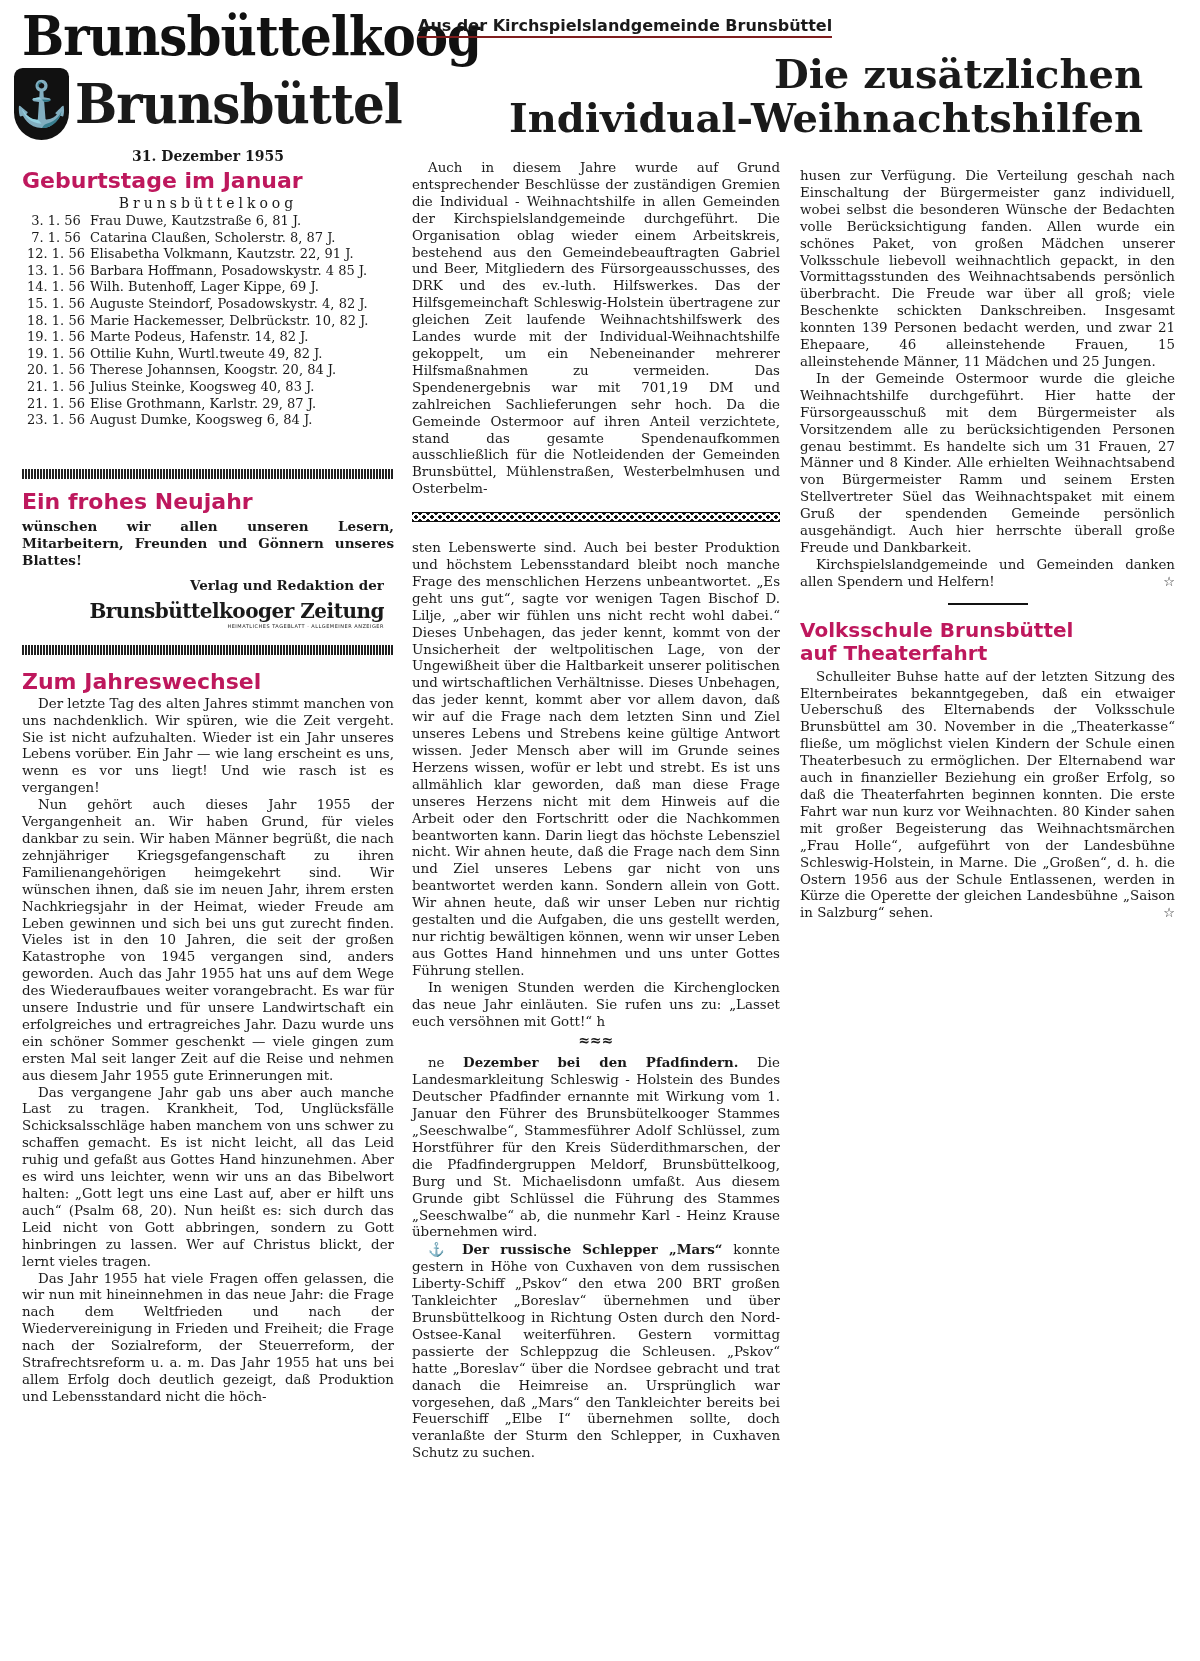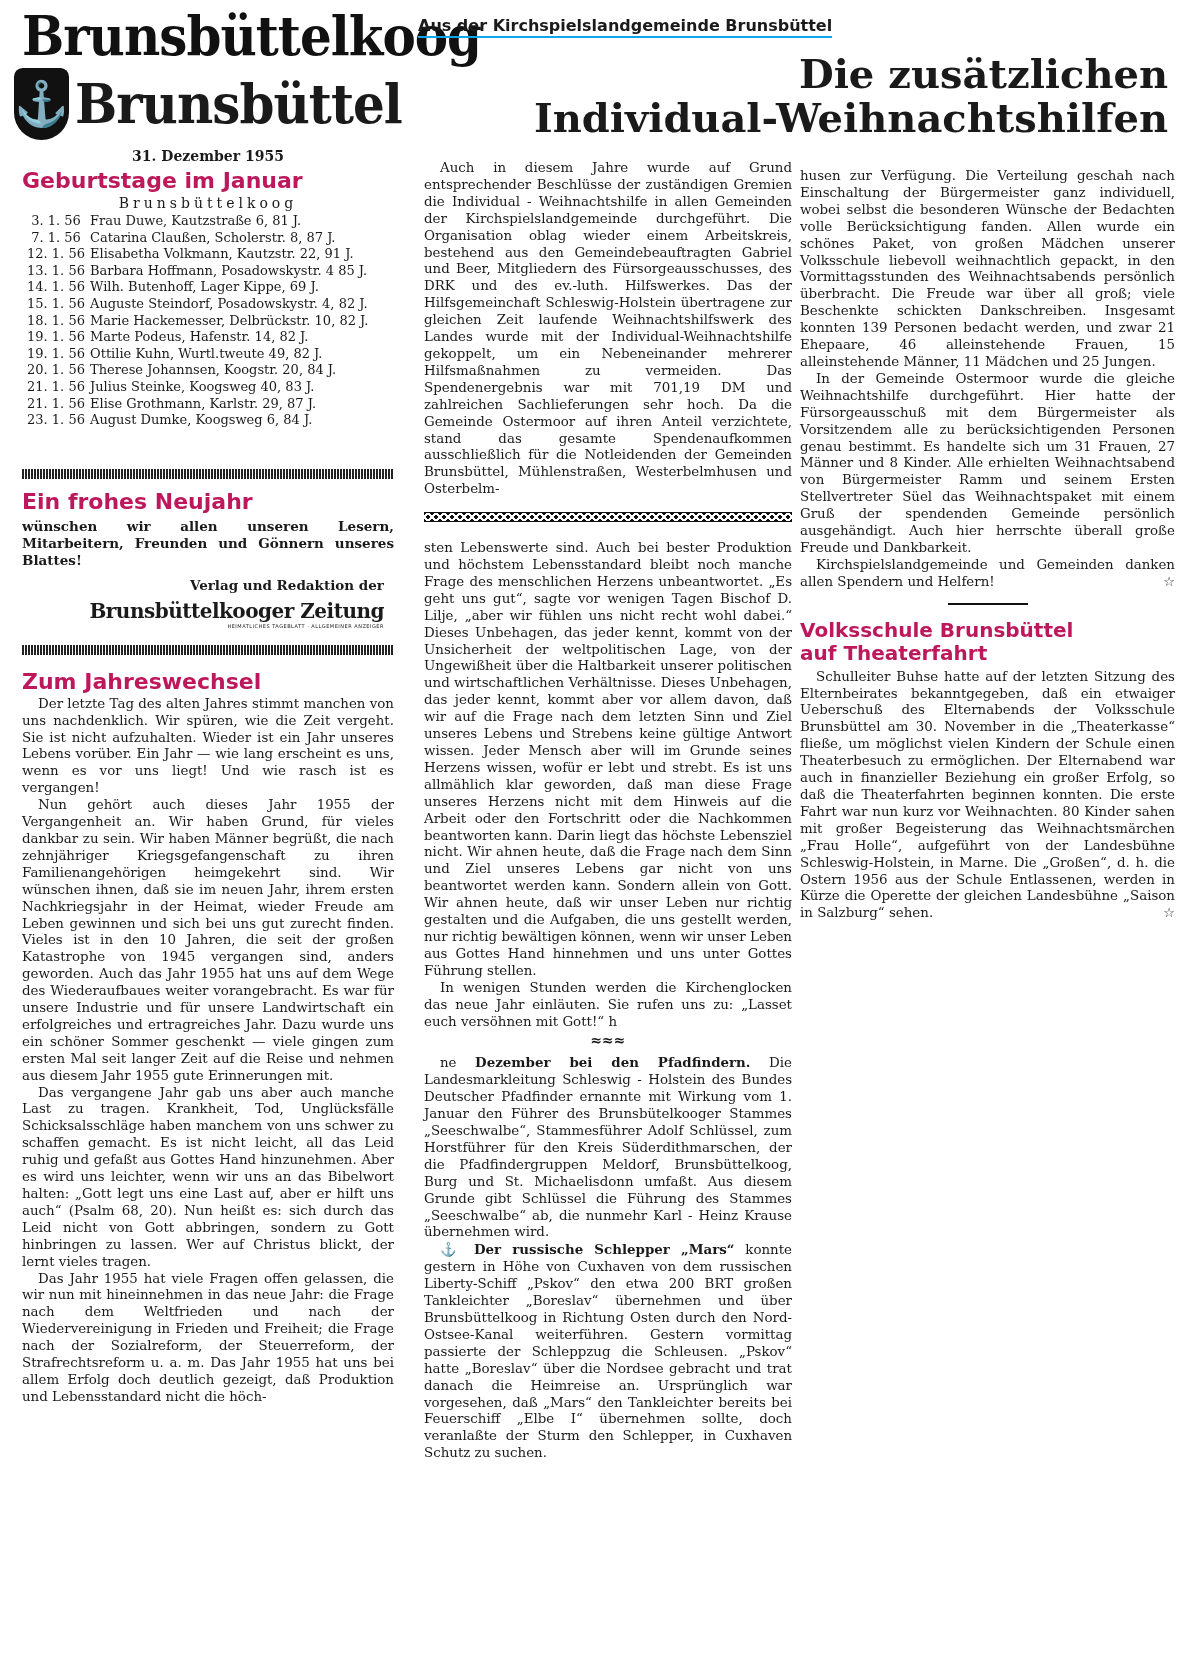--- a/index.html
+++ b/index.html
@@ -3,21 +3,21 @@
 <meta charset="utf-8">
 <style>
   html, body { margin: 0; padding: 0; background: #ffffff; }
   body {
     width: 1200px; height: 1661px; position: relative; overflow: hidden;
     font-family: "DejaVu Serif", "Liberation Serif", serif;
     color: #1a1a1a;
   }
   .col { position: absolute; top: 0; }
   .col-left { left: 22px; width: 372px; }
-  .col-mid { left: 424px; width: 368px; }
+  .col-mid { left: 412px; width: 368px; }
   .col-right { left: 800px; width: 375px; }
 
   
   .masthead { text-align: center; padding-top: 8px; }
   .mast-line1 {
     font-family: "DejaVu Serif", serif; font-weight: bold;
     font-size: 50px; letter-spacing: -1px; line-height: 56px; color: #111;
     transform: scaleY(1.1);
   }
   .mast-row2 { display: flex; align-items: center; justify-content: center; gap: 6px; margin-top: 4px; }
@@ -56,24 +56,24 @@
   .h-jahres { font-size: 22px; margin: 14px 0 2px; }
   p.body {
     margin: 0; font-size: 13.4px; line-height: 16.9px; text-align: justify; text-indent: 16px;
   }
   p.noindent { text-indent: 0; }
 
   
   .kicker {
     position: absolute; left: 418px; top: 16px;
     font-family: "DejaVu Sans", sans-serif; font-weight: bold; font-size: 16px;
-    border-bottom: 2px solid #0ea5e9; padding-bottom: 1px; white-space: nowrap;
+    border-bottom: 2px solid #7f1d1d; padding-bottom: 1px; white-space: nowrap;
   }
   .main-headline {
-    position: absolute; left: 418px; top: 52px; width: 750px; text-align: right;
+    position: absolute; left: 393px; top: 52px; width: 750px; text-align: right;
     font-family: "DejaVu Serif", serif; font-weight: bold; font-size: 40px; line-height: 44px;
   }
   .main-headline span { display: block; }
 
   .wave {
     height: 10px; margin: 14px 0 18px;
     background: repeating-radial-gradient(circle at 4px 5px, #111 0 2px, #fff 2px 4px);
     background-size: 8px 10px;
   }
   .small-wave { text-align: center; font-size: 14px; font-weight: bold; margin: 2px 0 6px; }

